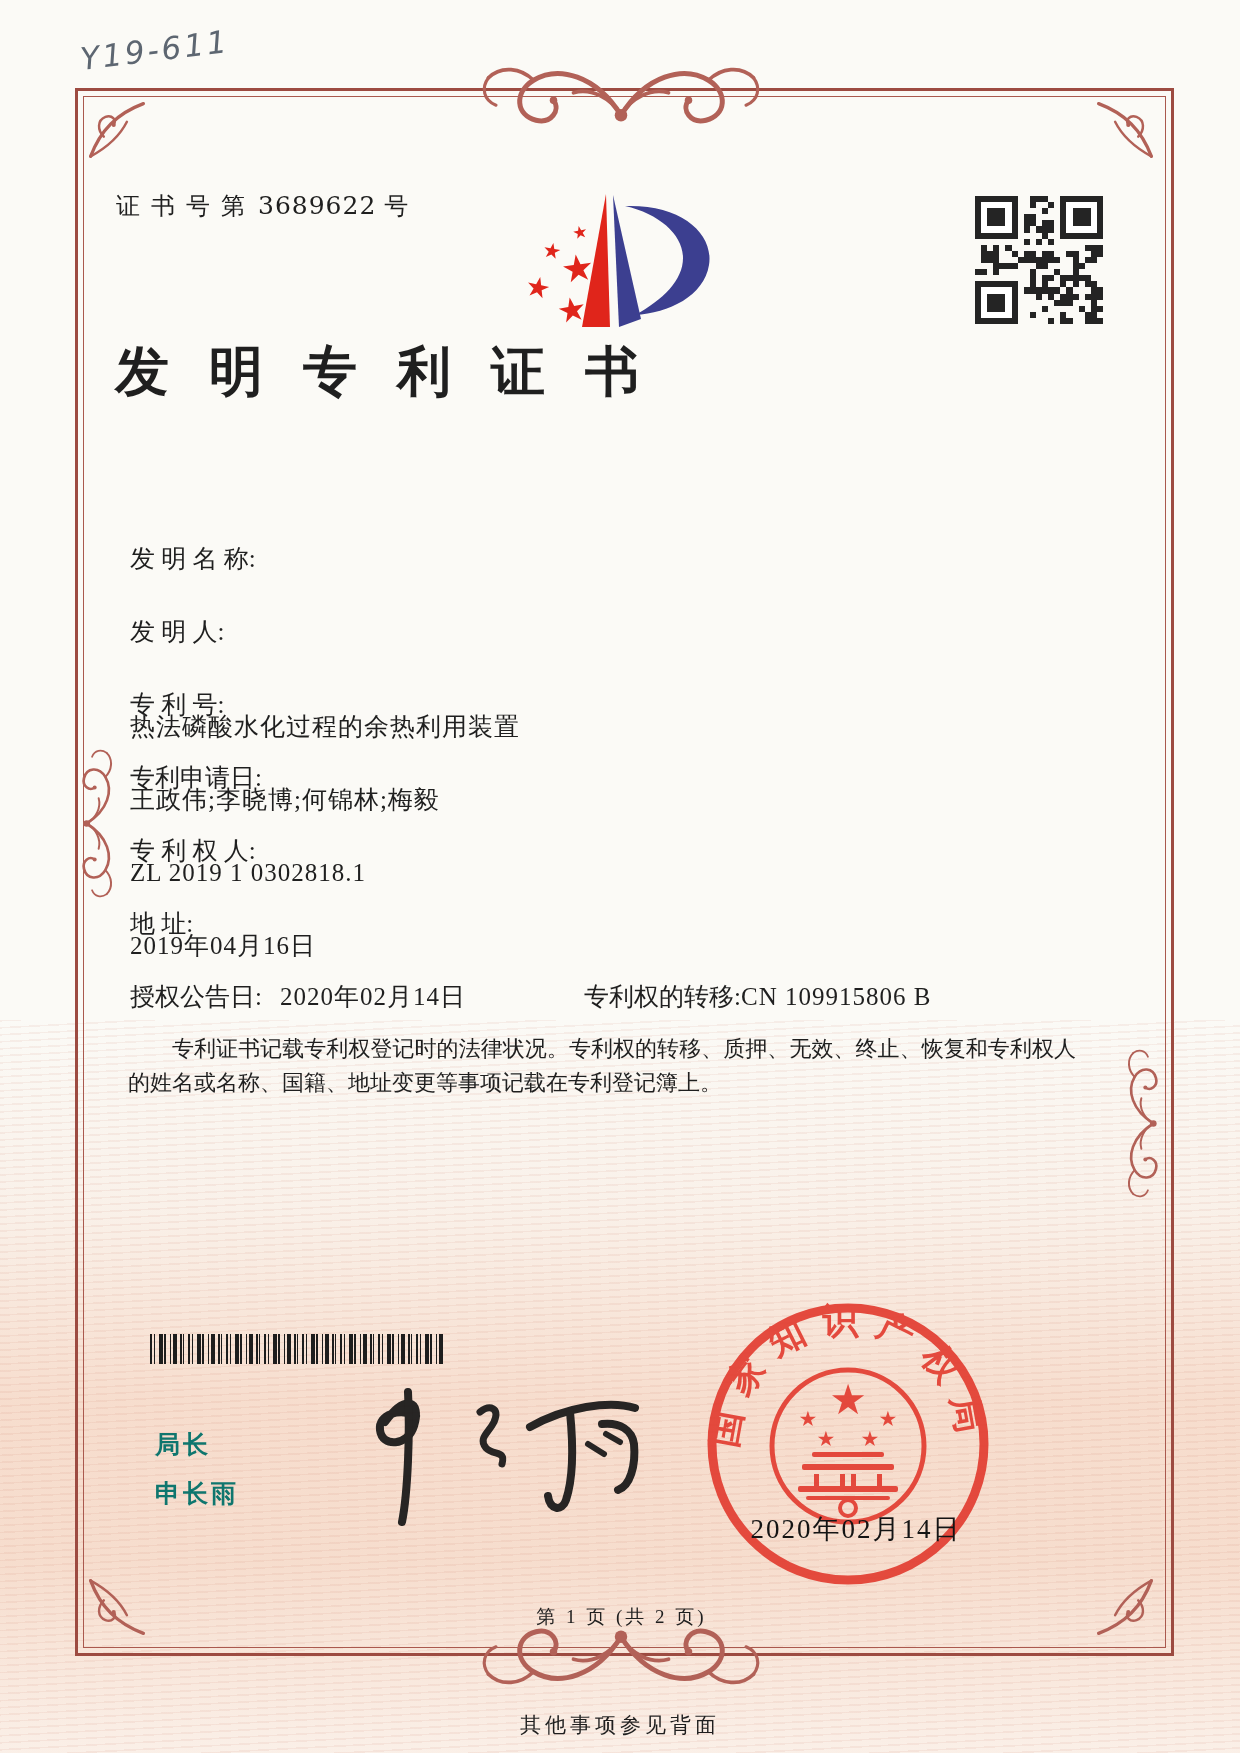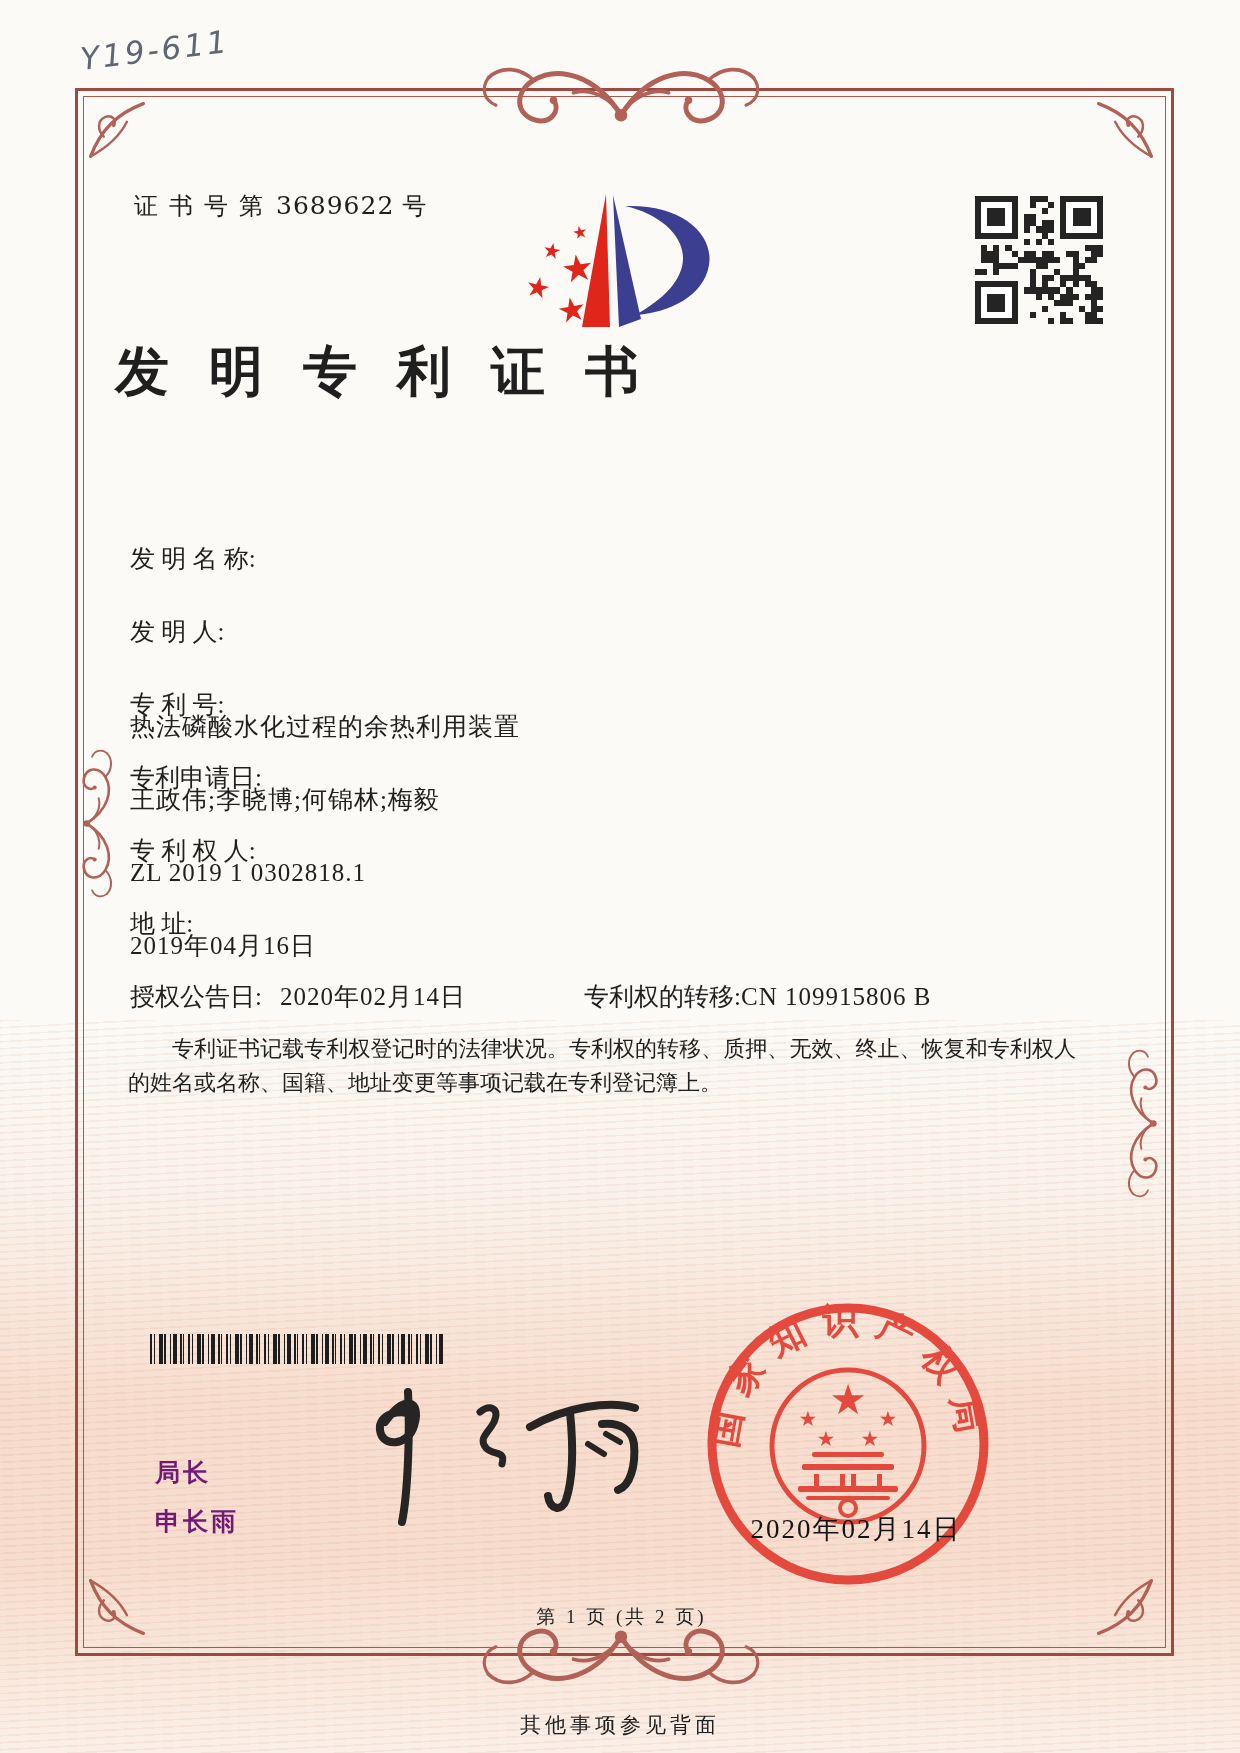--- a/index.html
+++ b/index.html
@@ -18,21 +18,21 @@
   }
   
   .frame{position:absolute;left:75px;top:88px;width:1093px;height:1562px;border:3px solid #9d4b41;}
   .frame-inner{position:absolute;inset:5px;border:1px solid #aa594e;}
   .ornament{position:absolute;pointer-events:none;}
 
   .annotation{
     position:absolute;left:80px;top:32px;font-family:"DejaVu Sans",sans-serif;
     font-style:italic;font-size:31px;color:#5d6671;transform:rotate(-7deg);letter-spacing:3px;
   }
-  .cert-no{position:absolute;left:134px;top:190px;font-size:24px;white-space:nowrap;}
+  .cert-no{position:absolute;left:116px;top:190px;font-size:24px;white-space:nowrap;}
   .cert-no .cjk{letter-spacing:11px;}
   .cert-no .num{font-family:"DejaVu Serif",serif;font-size:25px;letter-spacing:1px;margin-left:2px;}
   .cert-no .suf{letter-spacing:0;margin-left:8px;}
 
   .logo{position:absolute;left:430px;top:148px;width:320px;height:190px;}
   .qr{position:absolute;left:975px;top:196px;width:128px;height:128px;}
 
   .title{
     position:absolute;left:75px;top:336px;width:1093px;text-align:left;
     font-size:54px;font-weight:bold;letter-spacing:40px;text-indent:40px;white-space:nowrap;
@@ -60,21 +60,21 @@
       #1d1d1d 4px 5px, rgba(0,0,0,0) 5px 9px,
       #1d1d1d 9px 13px, rgba(0,0,0,0) 13px 14px,
       #1d1d1d 14px 16px, rgba(0,0,0,0) 16px 20px,
       #1d1d1d 20px 21px, rgba(0,0,0,0) 21px 23px,
       #1d1d1d 23px 27px, rgba(0,0,0,0) 27px 30px,
       #1d1d1d 30px 32px, rgba(0,0,0,0) 32px 33px,
       #1d1d1d 33px 34px, rgba(0,0,0,0) 34px 38px);
   }
 
   .officer{position:absolute;left:155px;top:1428px;font-family:"Liberation Sans",sans-serif;
-    font-size:25px;font-weight:bold;color:#701a75;letter-spacing:3px;margin-top:28px;}
+    font-size:25px;font-weight:bold;color:#0f766e;letter-spacing:3px;}
   .officer .name{margin-top:16px;}
 
   .signature{position:absolute;left:330px;top:1382px;width:330px;height:160px;}
   .seal{position:absolute;left:694px;top:1294px;width:308px;height:308px;}
   .seal-ring-text{font-family:"Liberation Sans",sans-serif;font-weight:bold;font-size:36px;letter-spacing:15px;fill:#e23a2e;}
   .seal-date{font-size:27px;letter-spacing:2px;fill:#141414;font-family:"Liberation Serif",serif;}
 
   .page-indicator{position:absolute;left:75px;top:1604px;width:1093px;text-align:center;font-size:19px;letter-spacing:3px;}
   .reverse-note{position:absolute;left:0;top:1711px;width:1240px;text-align:center;font-size:21px;letter-spacing:4px;}
 </style>

